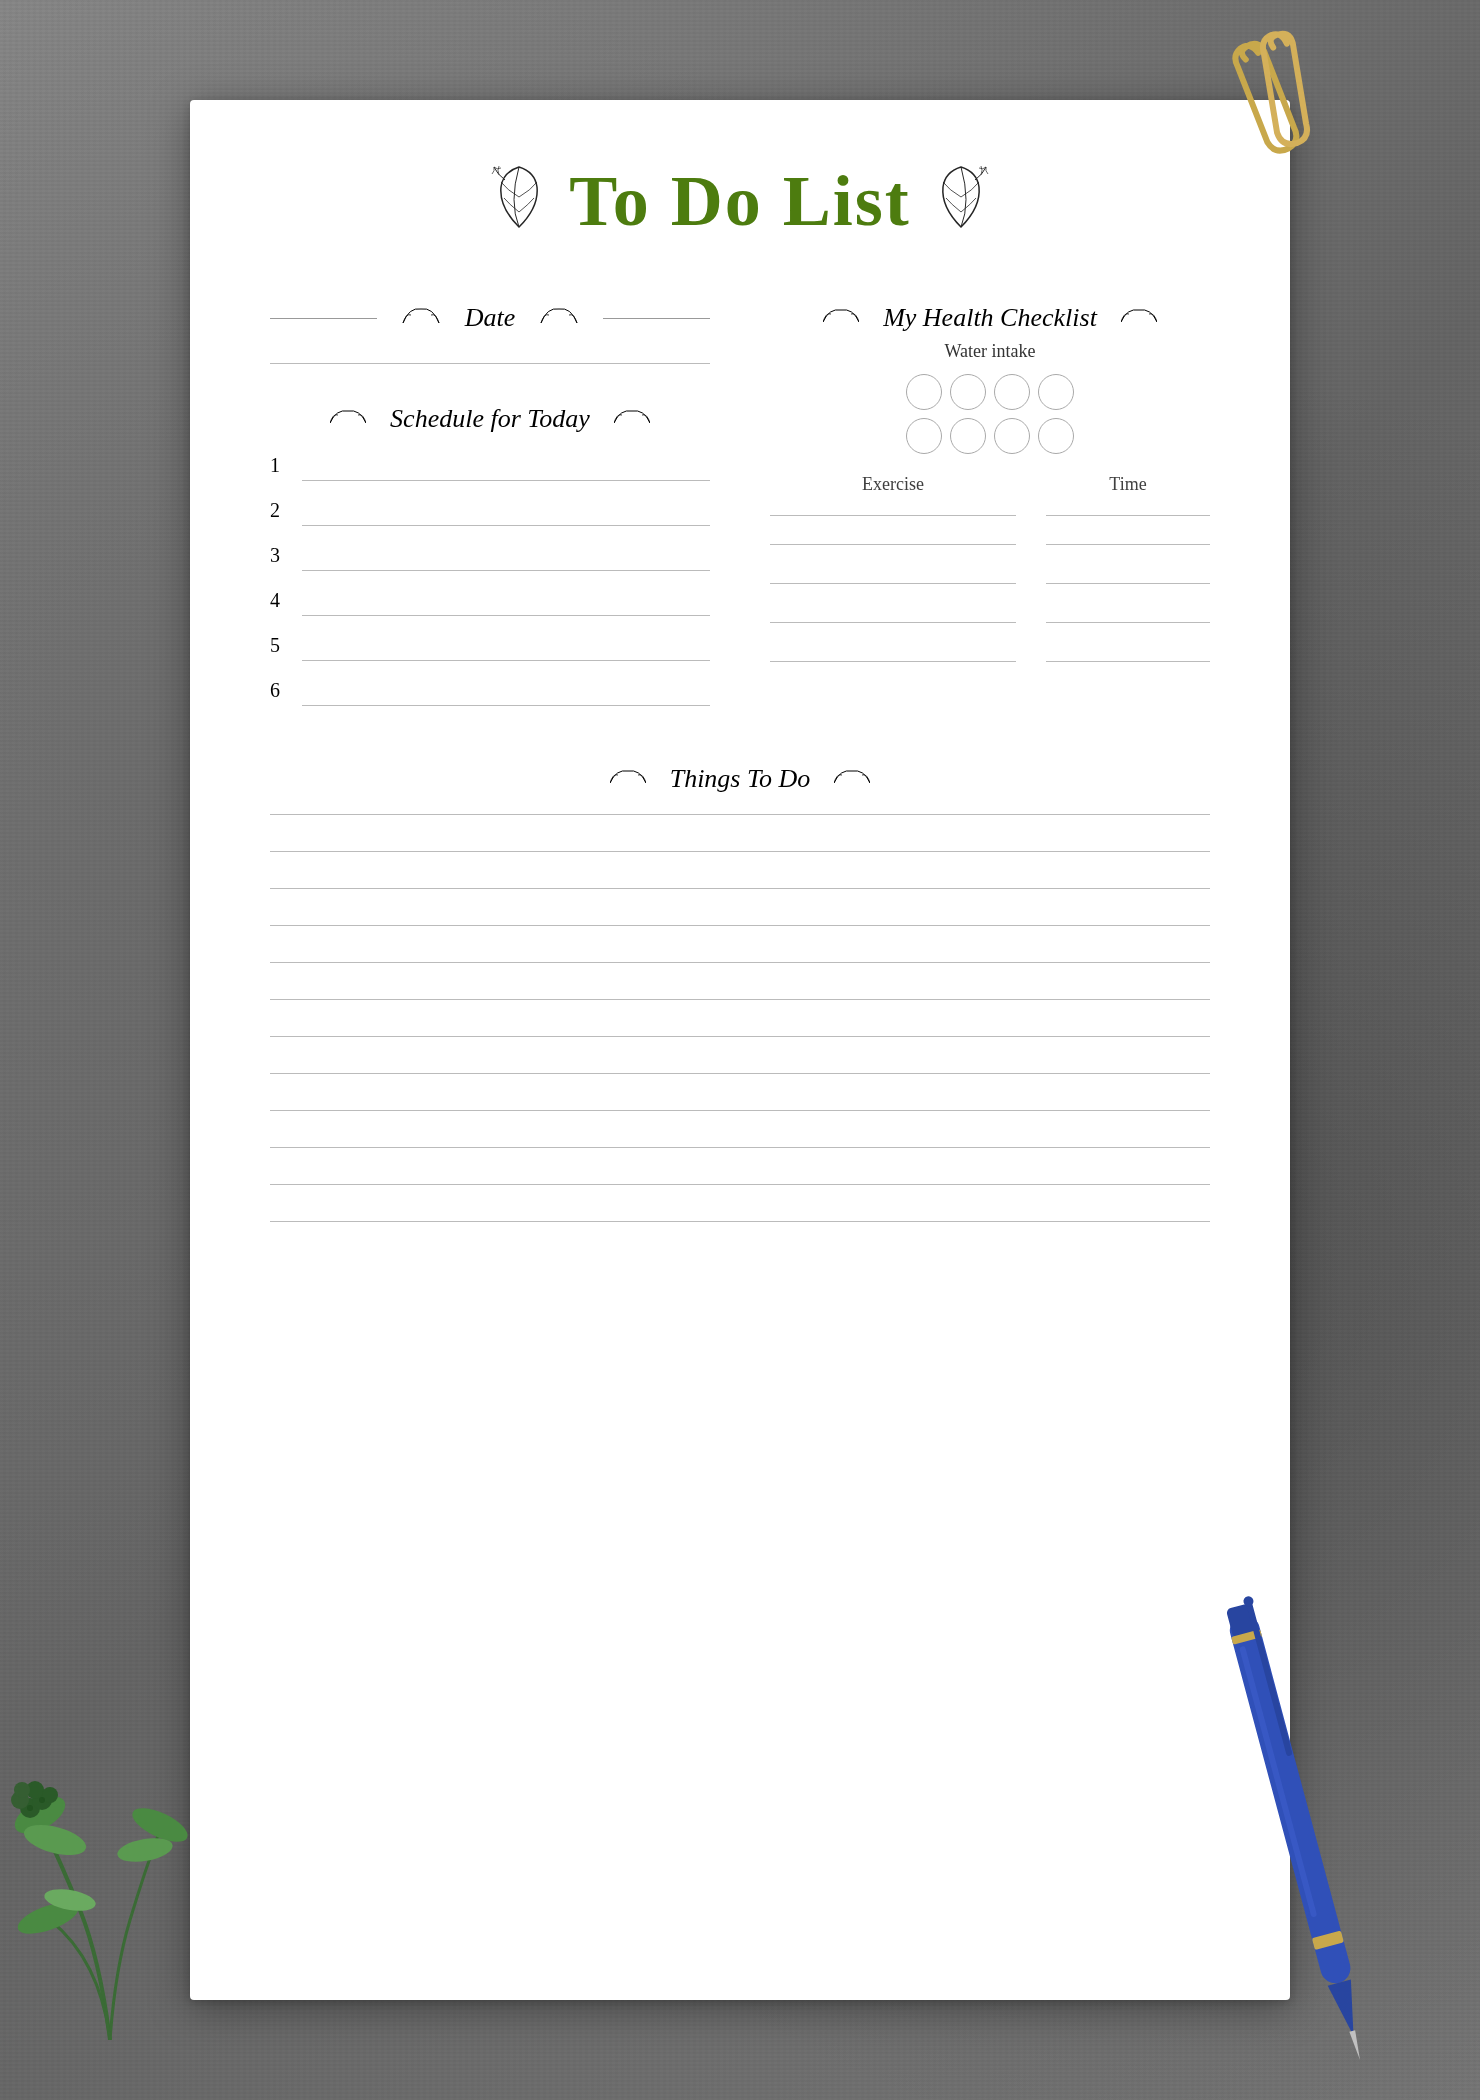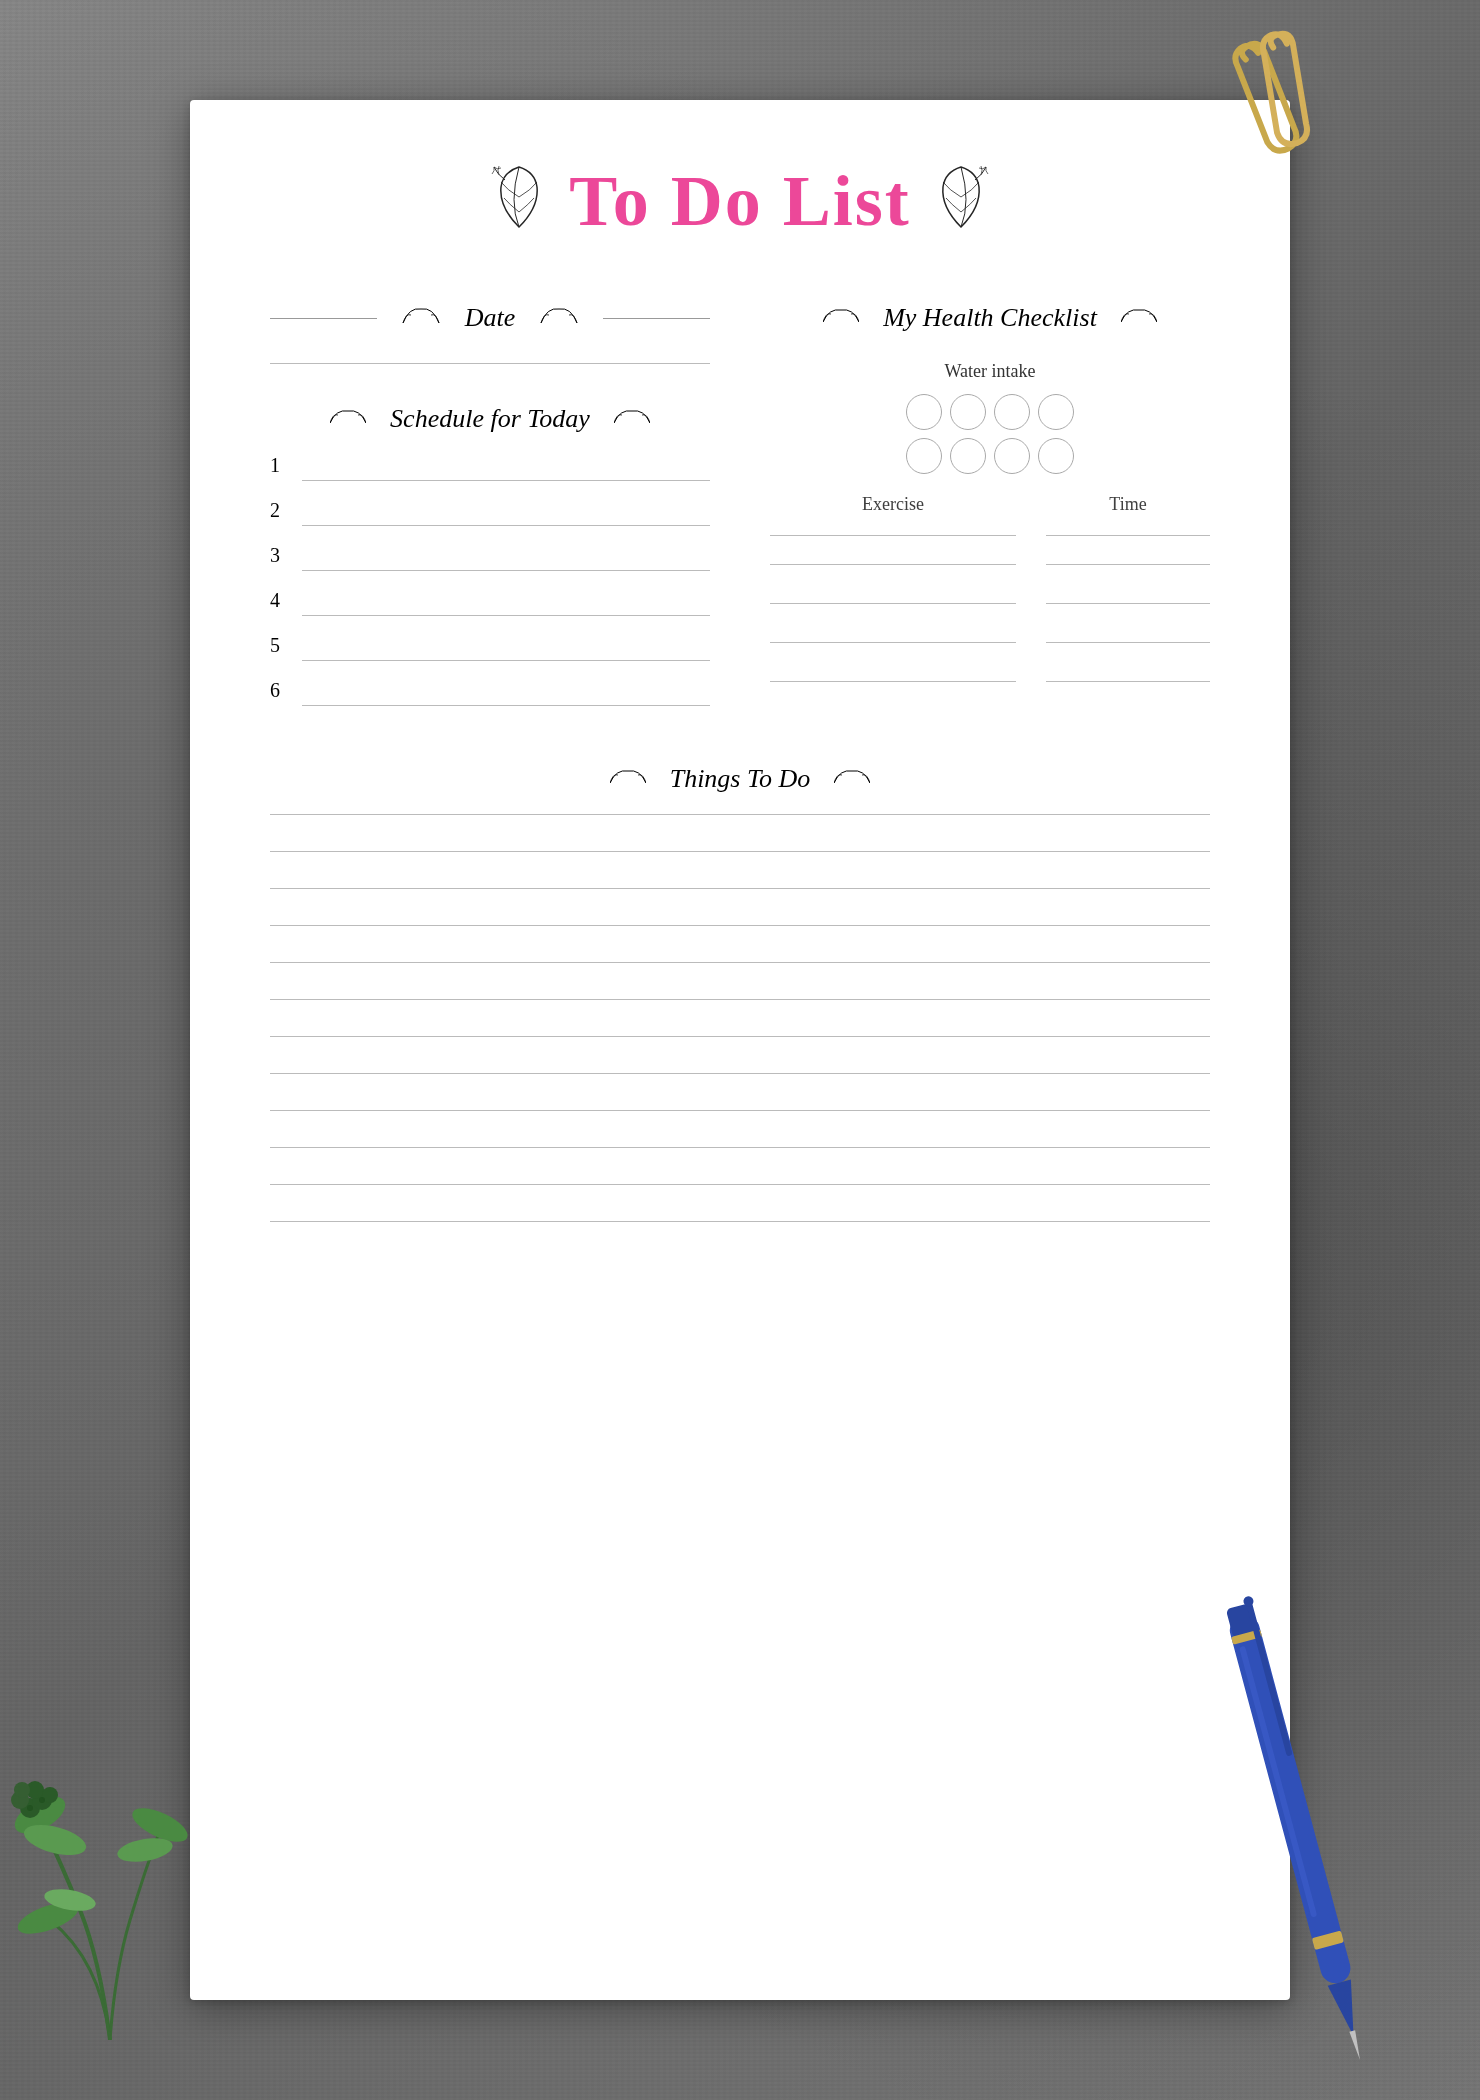--- a/index.html
+++ b/index.html
@@ -77,21 +77,21 @@
     .title-section {
       text-align: center;
       margin-bottom: 60px;
       position: relative;
     }
 
     .page-title {
       font-family: 'Georgia', serif;
       font-size: 72px;
       font-weight: 900;
-      color: #ec4899;
+      color: #4d7c0f;
       letter-spacing: 2px;
       font-style: normal;
       display: inline-block;
       font-variant: normal;
     }
 
     .title-decorations {
       display: flex;
       align-items: center;
       justify-content: center;
@@ -463,21 +463,21 @@
             <span class="schedule-number">6</span>
             <div class="schedule-line"></div>
           </li>
         </ul>
       </div>
 
     </div>
 
     <div class="right-col health-section">
 
-      <div class="section-header" style="margin-bottom: 28px;">
+      <div class="section-header" style="margin-bottom: 8px;">
         <span>
           <svg width="36" height="20" viewBox="0 0 36 20">
             <path d="M0,16 Q6,2 18,4 Q30,2 36,16" fill="none" stroke="#000" stroke-width="1"></path>
             <path d="M0,16 Q3,6 8,8" fill="none" stroke="#000" stroke-width="0.8"></path>
             <path d="M36,16 Q33,6 28,8" fill="none" stroke="#000" stroke-width="0.8"></path>
           </svg>
         </span>
         <span class="section-title">My Health Checklist</span>
         <span>
           <svg width="36" height="20" viewBox="0 0 36 20">

